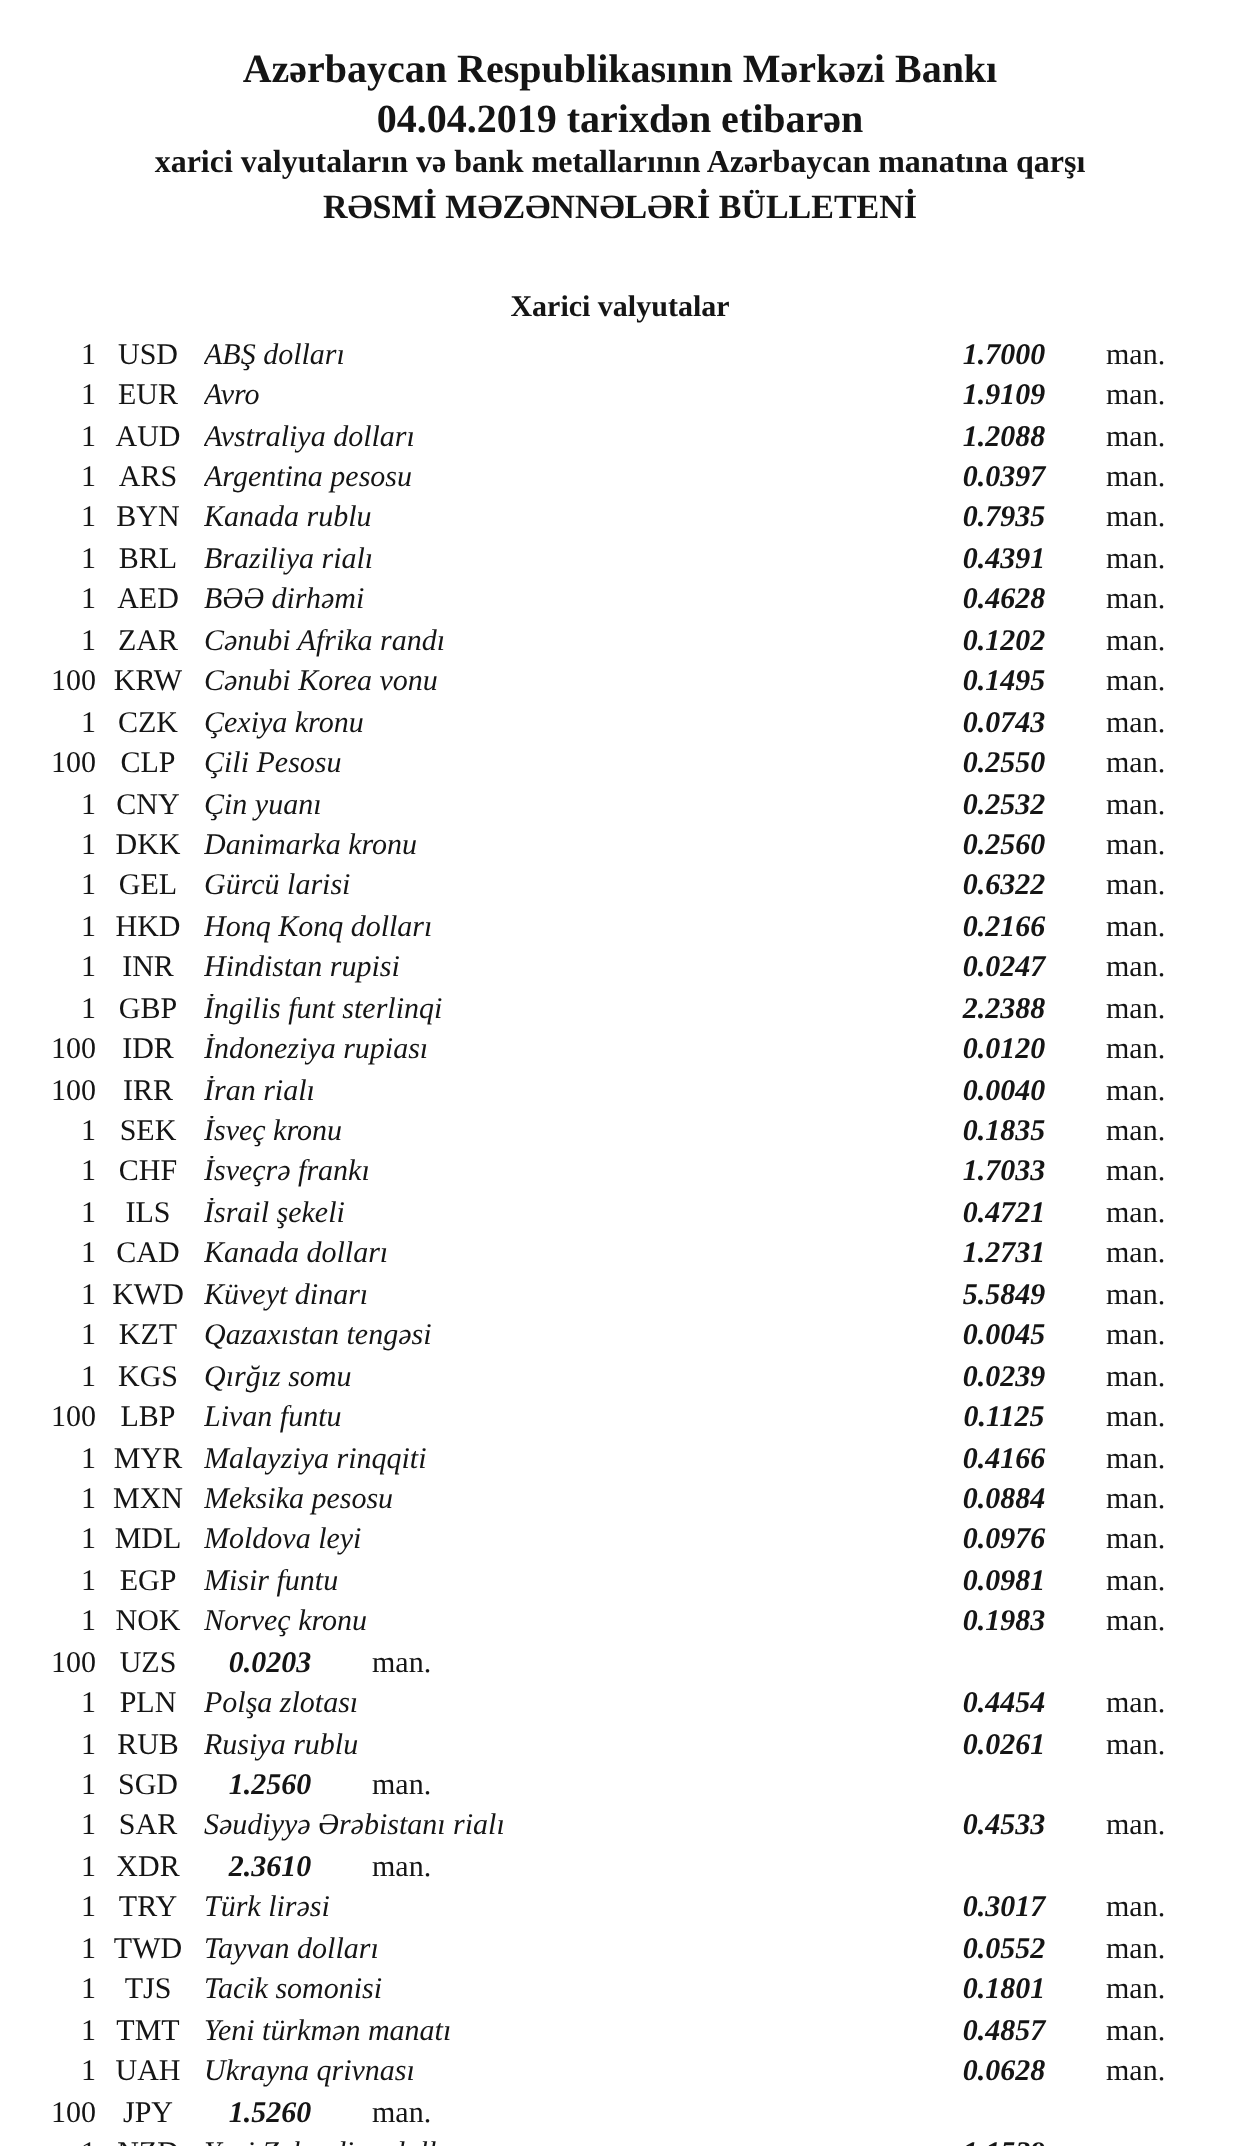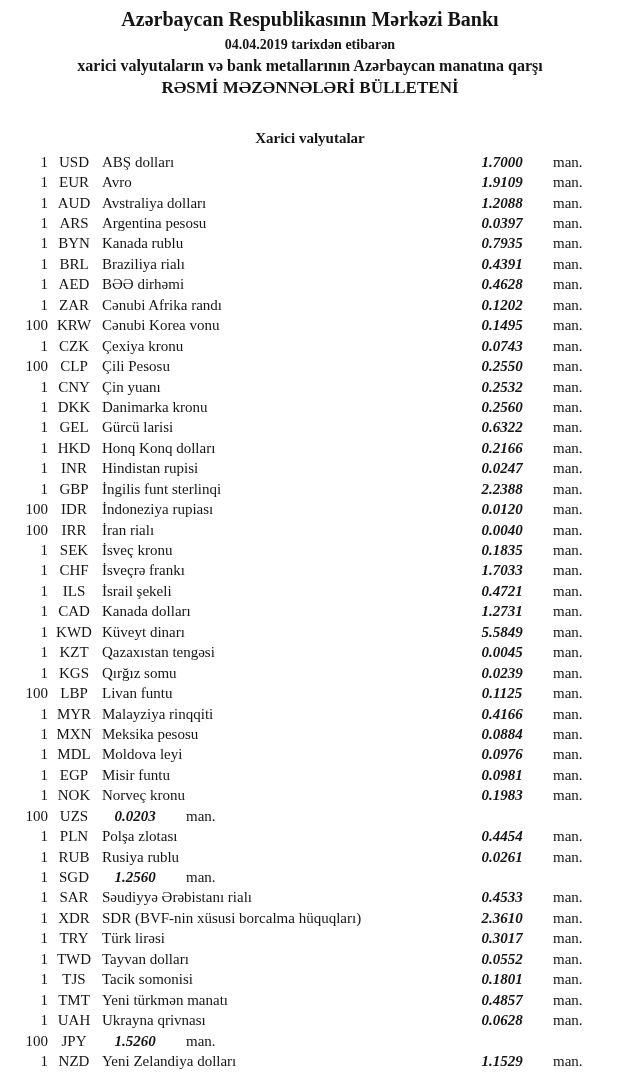--- a/index.html
+++ b/index.html
@@ -9,25 +9,25 @@
     height: 1073px;
     background: #ffffff;
     color: #151515;
     font-family: "Liberation Serif", "DejaVu Serif", serif;
     overflow: hidden;
   }
   .header { text-align: center; }
   .title {
     font-size: 20px;
     font-weight: 700;
-    padding-top: 7px;
+    padding-top: 23px;
     line-height: 25px;
   }
   .date-line {
-    font-size: 14px;
+    font-size: 20px;
     font-weight: 700;
     line-height: 21px;
     margin-top: 2px;
   }
   .subtitle {
     font-size: 16px;
     font-weight: 700;
     line-height: 22px;
   }
   .bulletin-title {
@@ -47,21 +47,21 @@
   .row {
     display: flex;
     align-items: center;
     height: 20.45px;
     font-size: 15px;
     padding-right: 23px;
     box-sizing: border-box;
   }
   .qty   { flex: none; width: 48px; text-align: right; }
   .code  { flex: none; width: 44px; margin-left: 4px; text-align: center; }
-  .name  { flex: 1; margin-left: 6px; white-space: nowrap; overflow: hidden; }
+  .name  { flex: 1; margin-left: 6px; white-space: nowrap; overflow: hidden; font-style: italic; }
   .rate  { flex: none; width: 78px; text-align: center; font-weight: 700; font-style: italic; }
   .unit  { flex: none; width: 44px; margin-left: 12px; }
 </style>
 </head>
 <body>
 
 <div class="page">
   <div class="header">
     <div class="title">Azərbaycan Respublikasının Mərkəzi Bankı</div>
     <div class="date-line">04.04.2019 tarixdən etibarən</div>
@@ -362,21 +362,20 @@
       <span class="qty">1</span>
       <span class="code">SAR</span>
       <span class="name">Səudiyyə Ərəbistanı rialı</span>
       <span class="rate">0.4533</span>
       <span class="unit">man.</span>
     </div>
 
     <div class="row">
       <span class="qty">1</span>
       <span class="code">XDR</span>
-      <span class="name">SDR (BVF-nin xüsusi borcalma hüquqları)</span>
       <span class="rate">2.3610</span>
       <span class="unit">man.</span>
     </div>
 
     <div class="row">
       <span class="qty">1</span>
       <span class="code">TRY</span>
       <span class="name">Türk lirəsi</span>
       <span class="rate">0.3017</span>
       <span class="unit">man.</span>

